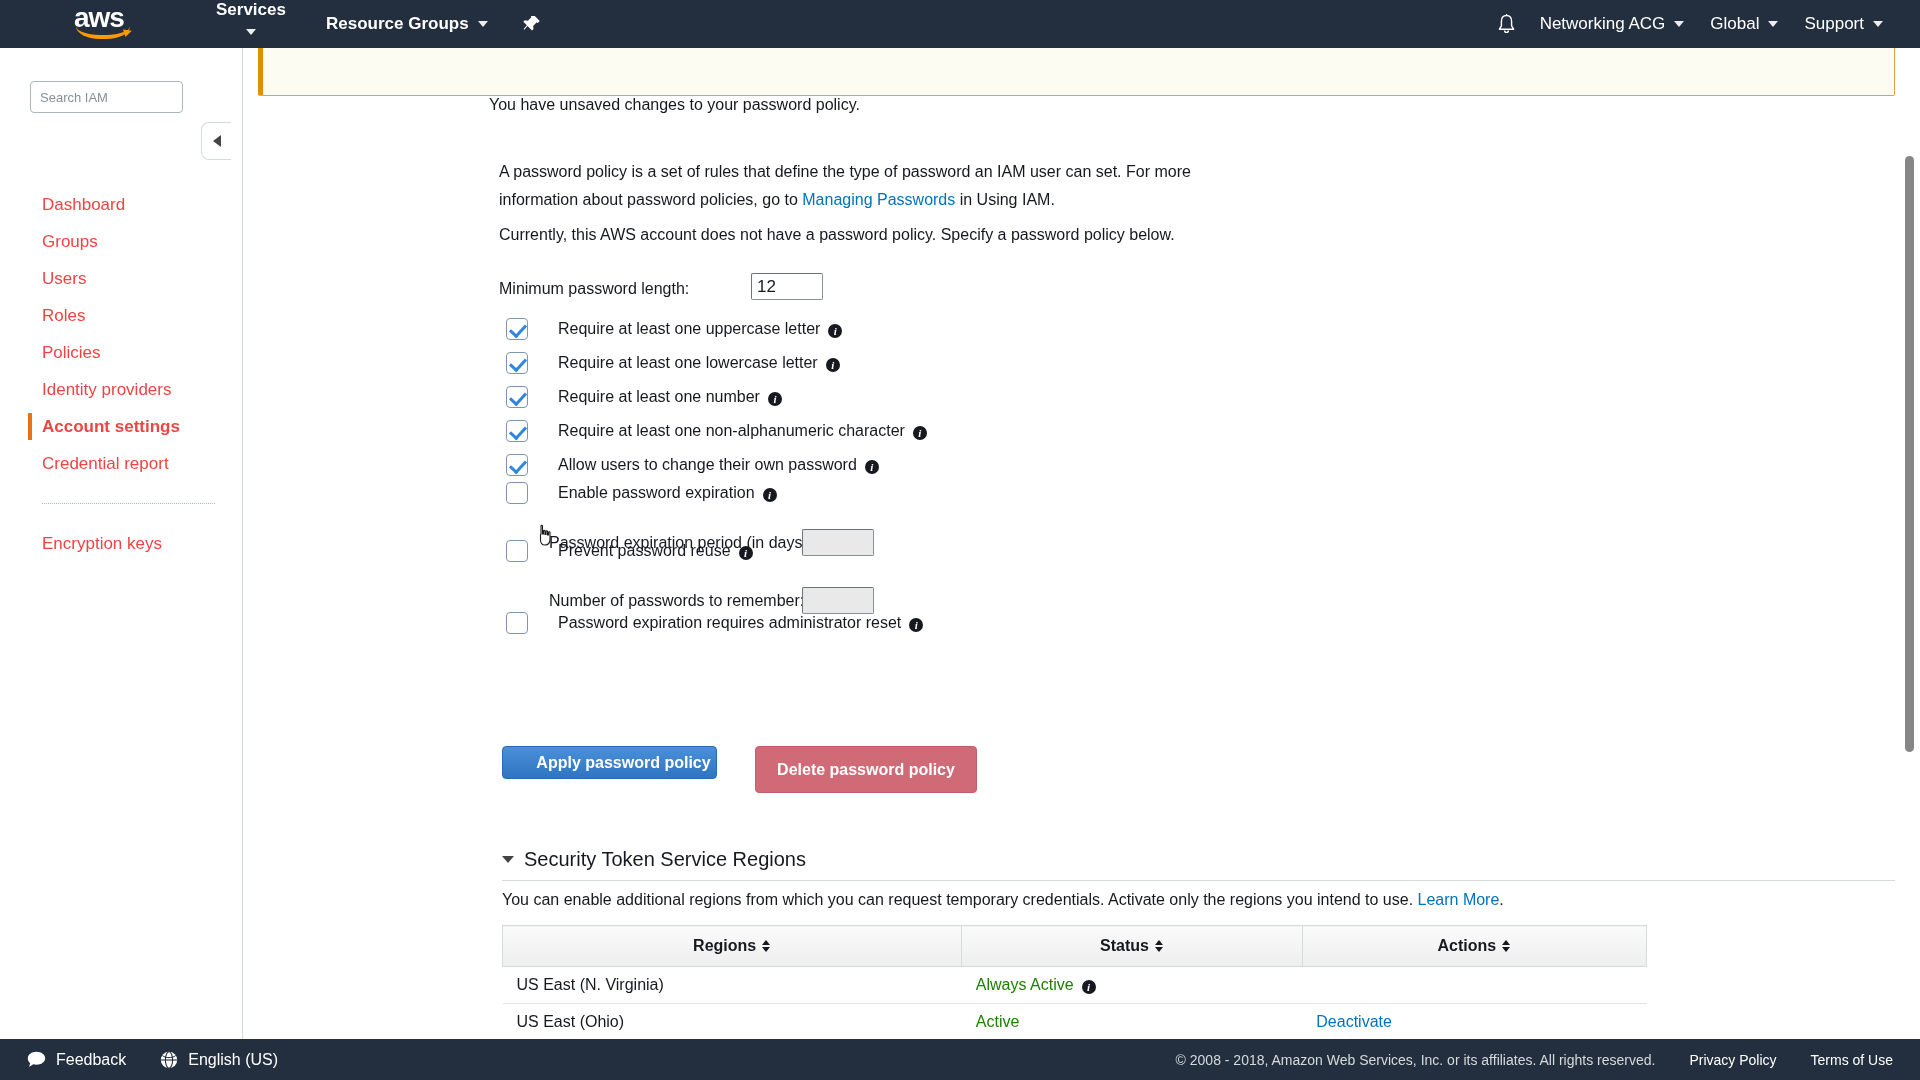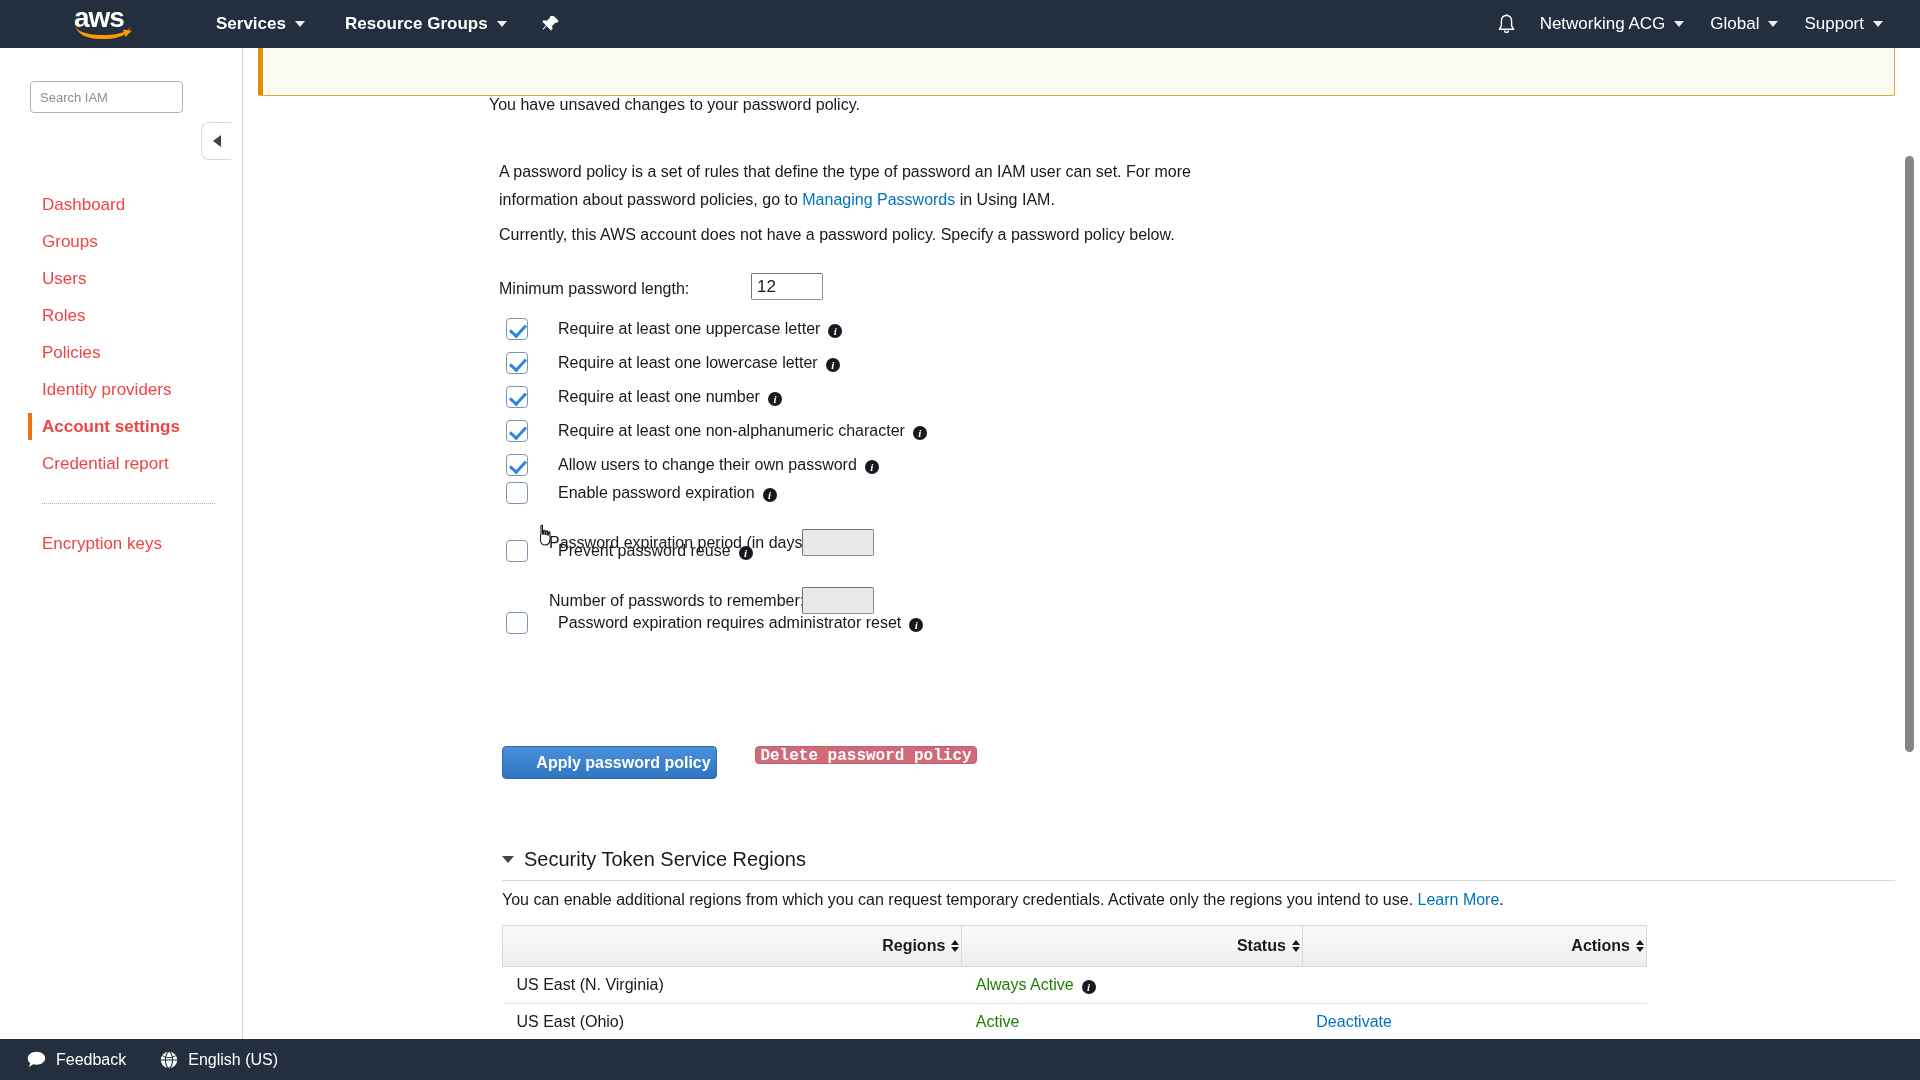--- a/index.html
+++ b/index.html
@@ -41,21 +41,21 @@
     border-top: 4px solid transparent;
     border-bottom: 4px solid transparent;
     transform: rotate(-18deg);
   }
   .nav-item {
     color: #ffffff; font-size: 17px;
     padding: 0 13px; height: 48px;
     display: flex; align-items: center; gap: 9px;
     cursor: pointer; white-space: nowrap;
   }
-  #nav-services { margin-left: 69px; font-weight: 600; }
+  #nav-services { margin-left: 69px; font-weight: 600; flex-direction: column; }
   #nav-resource-groups { margin-left: 14px; font-weight: 600; }
   .caret-down {
     width: 0; height: 0;
     border-left: 5px solid transparent;
     border-right: 5px solid transparent;
     border-top: 6px solid #ffffff;
     display: inline-block;
     opacity: .92;
   }
   #nav-pin {
@@ -225,25 +225,25 @@
   #btn-apply {
     position: absolute; left: 258px; top: 698px;
     width: 215px; height: 33px;
     background: linear-gradient(#4a90d9, #2f74c0);
     border: 1px solid #2b6ab0; border-radius: 4px;
     color: #ffffff; font-size: 16px; font-weight: bold;
     cursor: pointer; font-family: "Liberation Sans", sans-serif; padding-left: 28px;
   }
   #btn-delete {
     position: absolute; left: 511px; top: 698px;
-    width: 222px; height: 18px;
+    width: 222px; height: 47px;
     background: #d06a76;
     border: 1px solid #c25f6c; border-radius: 4px;
     color: #ffffff; font-size: 16px; font-weight: bold;
-    cursor: pointer; font-family: Liberation Mono, monospace;
+    cursor: pointer; font-family: Liberation Sans, sans-serif;
   }
 
   
   #sts-header {
     position: absolute; left: 258px; top: 800px;
     width: 1393px;
     border-bottom: 1px solid #d5dbdb;
     padding-bottom: 9px;
     display: flex; align-items: center;
   }
@@ -262,21 +262,21 @@
 
   
   #sts-table {
     position: absolute; left: 258px; top: 877px;
     width: 1145px; border-collapse: collapse;
     background: #ffffff;
   }
   #sts-table th {
     background: linear-gradient(#fafafa, #eeeeee);
     border: 1px solid #d5dbdb;
-    text-align: right; padding: 11px 1px;
+    text-align: center; padding: 11px 14px;
     font-size: 16px; color: #16191f; font-weight: bold;
     cursor: pointer;
   }
   #sts-table td {
     border-bottom: 1px solid #e1e4e6;
     padding: 9px 14px; font-size: 16px; color: #16191f;
   }
   .sort-ico {
     display: inline-block; margin-left: 6px;
     position: relative; width: 9px; height: 14px;
@@ -537,13 +537,18 @@
   </div>
   <div id="footer-language">
     <svg width="18" height="18" viewBox="0 0 18 18">
       <circle cx="9" cy="9" r="8.2" fill="#ffffff"></circle>
       <ellipse cx="9" cy="9" rx="3.6" ry="8.2" fill="none" stroke="#232f3e" stroke-width="1.1"></ellipse>
       <line x1="0.8" y1="9" x2="17.2" y2="9" stroke="#232f3e" stroke-width="1.1"></line>
       <path d="M2.3 4.6 C4.3 6 6.5 6.6 9 6.6 C11.5 6.6 13.7 6 15.7 4.6" fill="none" stroke="#232f3e" stroke-width="1"></path>
     </svg>
     <span>English (US)</span>
   </div>
+  <div class="footer-right">
+    <span id="footer-copyright">© 2008 - 2018, Amazon Web Services, Inc. or its affiliates. All rights reserved.</span>
+    <a class="footer-link">Privacy Policy</a>
+    <a class="footer-link">Terms of Use</a>
+  </div>
 </div>
 
 </body></html>

